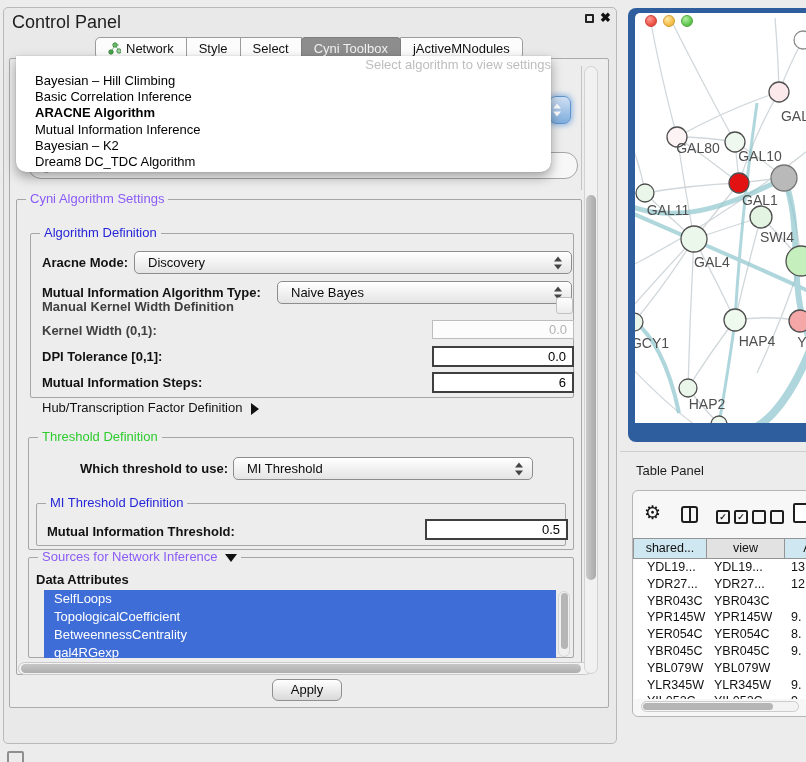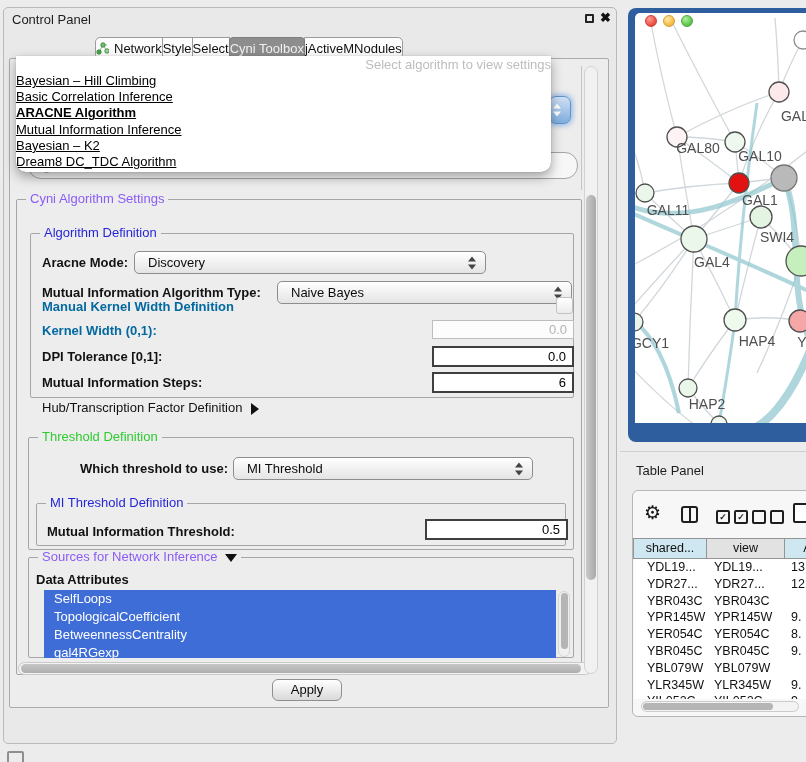--- a/index.html
+++ b/index.html
@@ -2,58 +2,58 @@
 <html><head>
 <meta charset="utf-8">
 <style>
   html,body{margin:0;padding:0;}
   #root{position:relative;width:806px;height:762px;background:#ececec;overflow:hidden;
         font-family:"Liberation Sans",sans-serif;-webkit-font-smoothing:antialiased;}
   .abs{position:absolute;box-sizing:border-box;}
 
   
   #cp{left:3px;top:7px;width:614px;height:737px;background:#e9e9e9;border:1px solid #b9b9b9;border-radius:5px;}
-  #cp-title{left:12px;top:12px;font-size:13px;color:#1d1d1d;}
+  #cp-title{left:12px;top:12px;font-size:18px;color:#1d1d1d;}
   #cp-float{left:585px;top:14px;width:9px;height:9px;border:2px solid #222;border-radius:1px;background:transparent;}
   #cp-close{left:600px;top:10px;font-size:13px;font-weight:bold;color:#111;}
 
   
   .tabrow{display:flex;height:22px;}
   #top-tabs{left:95px;top:37px;}
   #bottom-tabs{left:148px;top:710px;}
-  .tab{display:flex;align-items:center;gap:5px;padding:0 0;font-size:13px;background:#fcfcfc;
+  .tab{display:flex;align-items:center;gap:5px;padding:0 12px;font-size:13px;background:#fcfcfc;
        border:1px solid #9c9c9c;margin-left:-1px;color:#111;height:22px;box-sizing:border-box;white-space:nowrap;}
   .tabrow .tab:first-child{border-radius:5px 0 0 5px;margin-left:0;}
   .tabrow .tab:last-child{border-radius:0 5px 5px 0;}
   .tab.active{background:#8d8d8d;color:#f1f1f1;border-color:#7e7e7e;border-radius:4px;z-index:2;}
   .net-ico{display:inline-flex;width:13px;height:13px;}
 
   #cp-body{left:9px;top:58px;width:600px;height:650px;background:#ededed;border:1px solid #ababab;border-radius:2px;}
 
   
   #bg-combo{left:28px;top:152px;width:550px;height:27px;border:1px solid #a5a5a5;border-radius:13px;
             background:#f7f7f7;color:#a8a8a8;font-size:13px;line-height:25px;padding-left:14px;z-index:3;}
   #alg-spinner{left:549px;top:96px;width:22px;height:28px;border-radius:7px;border:1px solid #5e93cc;
             background:linear-gradient(#cfe0f4,#80aede);box-shadow:0 0 5px 2px rgba(90,150,220,.55);z-index:4;}
   #bg-vline{left:581px;top:66px;width:1px;height:124px;background:#c4c4c4;z-index:1;}
 
   
   #alg-popup{left:16px;top:56px;width:535px;height:116px;background:#fff;border-radius:0 0 10px 10px;
              box-shadow:0 5px 12px rgba(0,0,0,.35),0 0 1px rgba(0,0,0,.35);z-index:10;overflow:hidden;}
   #alg-prompt{height:16px;text-align:right;font-size:13px;color:#bdbdbd;padding-top:1px;}
-  .alg-item{height:16.2px;line-height:16.2px;font-size:13px;color:#000;padding-left:0;white-space:nowrap;text-decoration:underline;}
+  .alg-item{height:16.2px;line-height:16.2px;font-size:13px;color:#000;padding-left:19px;white-space:nowrap;}
   .alg-item.bold{font-weight:bold;}
 
   
   .group{position:absolute;border:1px solid #a6a6a6;border-radius:2px;box-sizing:border-box;}
   .gtitle{position:absolute;font-size:13px;background:#ededed;padding:0 4px;line-height:14px;white-space:nowrap;z-index:2;}
   .t-blue{color:#2626d8;} .t-green{color:#2ecc2e;} .t-dark{color:#8b5cf6;}
 
   .lbl{position:absolute;font-size:13px;color:#121212;white-space:nowrap;}
-  .b{font-weight:bold;} .dis{color:#0369a1;}
+  .b{font-weight:bold;} .dis{color:#404040;}
 
   .combo{position:absolute;height:23px;border:1px solid #8d8d8d;border-radius:5px;
          background:linear-gradient(#ffffff,#e4e4e4);font-size:13px;line-height:21px;padding-left:13px;
          box-sizing:border-box;color:#0c0c0c;box-shadow:inset 0 1px 0 #fff;white-space:nowrap;}
   .arrows{position:absolute;right:9px;top:50%;transform:translateY(-50%);width:8px;height:13px;}
   .arrows:before{content:"";position:absolute;top:0;left:0;border-left:4px solid transparent;border-right:4px solid transparent;border-bottom:5px solid #444;}
   .arrows:after{content:"";position:absolute;bottom:0;left:0;border-left:4px solid transparent;border-right:4px solid transparent;border-top:5px solid #444;}
   .arrows.white:before{border-bottom-color:#fff;} .arrows.white:after{border-top-color:#fff;}
 
   .tfield{position:absolute;height:21px;border:2px solid #3f3f3f;background:#fff;font-size:13px;line-height:17px;
@@ -174,21 +174,21 @@
       </div>
   </div>
 
   <div class="group" style="left:16px;top:199px;width:566px;height:476px;"></div>
   <span class="gtitle t-dark" style="left:26px;top:192px;">Cyni Algorithm Settings</span>
 
   <div class="group" style="left:30px;top:233px;width:544px;height:165px;"></div>
   <span class="gtitle t-blue" style="left:40px;top:226px;">Algorithm Definition</span>
 
   <span class="lbl b" style="left:42px;top:255px;">Aracne Mode:</span>
-  <div class="combo" style="left:134px;top:251px;width:352px;">
+  <div class="combo" style="left:134px;top:251px;width:438px;">
     <span>Discovery</span>
     <span class="arrows"></span>
   </div>
 
   <span class="lbl b" style="left:42px;top:285px;">Mutual Information Algorithm Type:</span>
   <div class="combo" style="left:277px;top:281px;width:295px;">
     <span>Naive Bayes</span>
     <span class="arrows"></span>
   </div>
 

